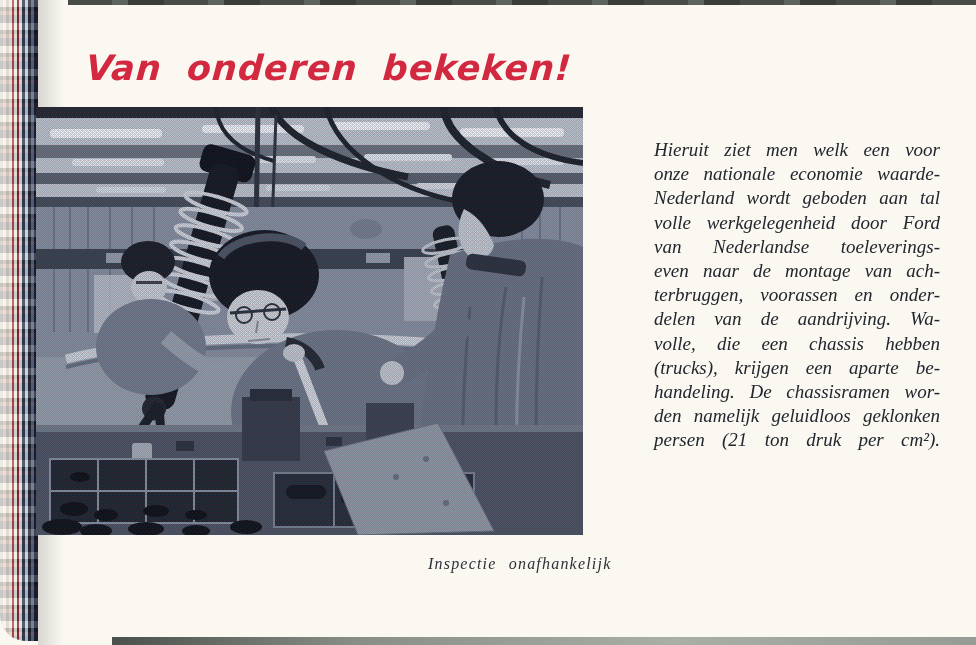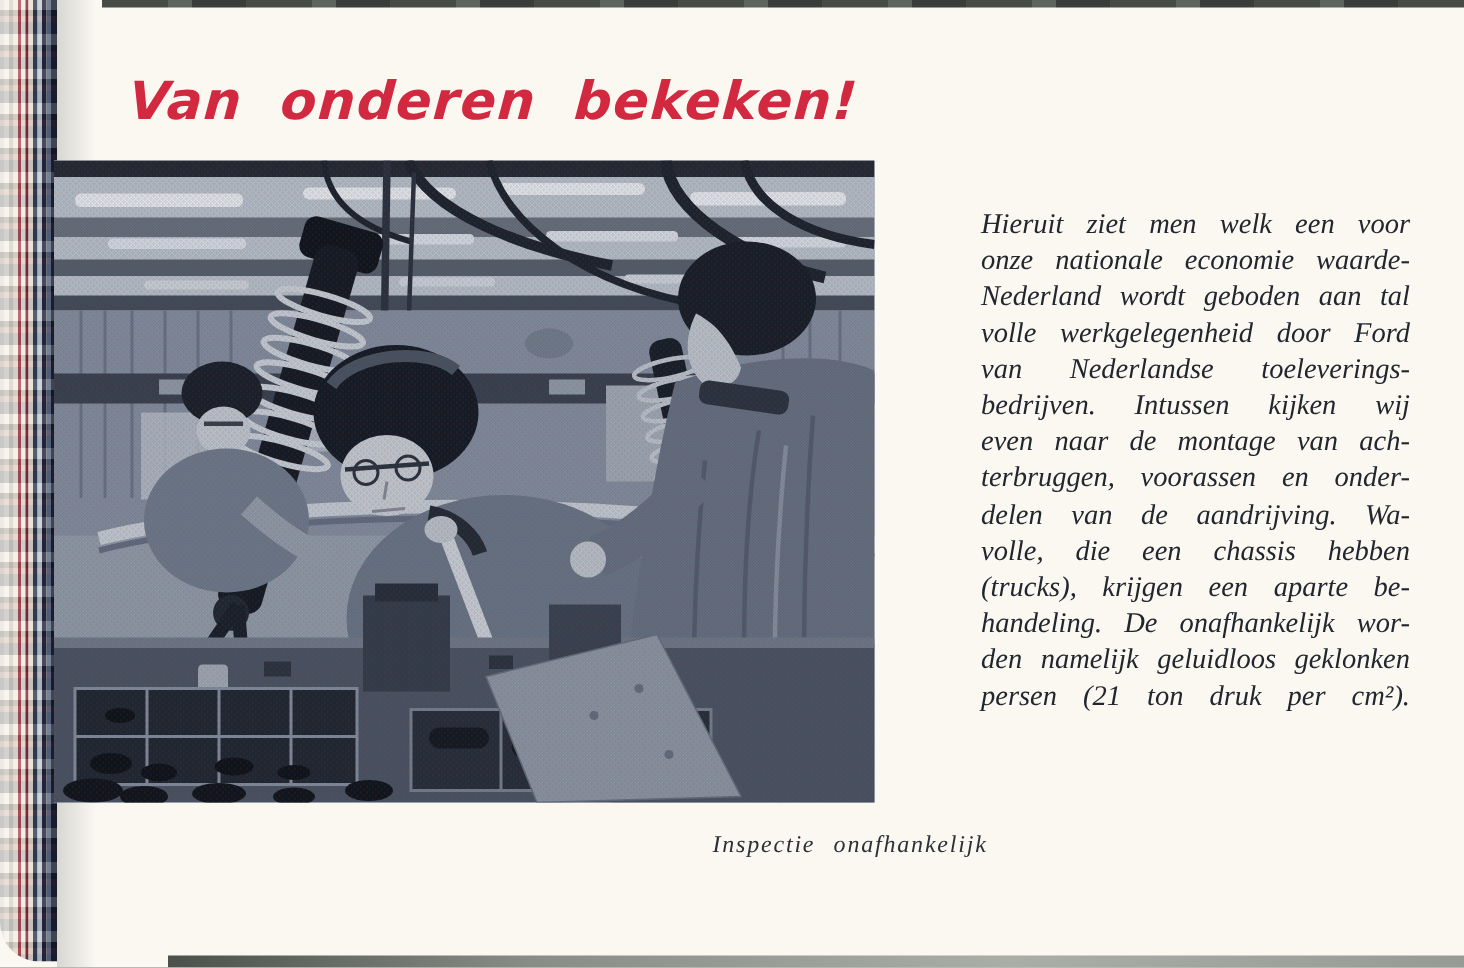--- a/index.html
+++ b/index.html
@@ -48,21 +48,20 @@
   .photo{
     position:absolute;left:36px;top:107px;width:547px;height:428px;
     background:#99a1ab;
   }
   .photo svg{display:block;width:100%;height:100%;}
   .caption{
     position:absolute;left:428px;top:552px;
     font-style:italic;font-size:16px;line-height:23px;
     letter-spacing:1.2px;word-spacing:7px;
     color:#2c3138;
-    margin-left:47px;
   }
   .article{
     position:absolute;left:654px;top:138px;width:286px;
     font-size:19px;line-height:24.2px;
     color:#22262e;
   }
   .article .line{
     text-align:justify;
     -moz-text-align-last:justify;
     text-align-last:justify;
@@ -302,26 +301,25 @@
   <div class="caption">
     <div>Inspectie onafhankelijk</div>
   </div>
 
   <div class="article">
     <div class="line">Hieruit ziet men welk een voor</div>
     <div class="line">onze nationale economie waarde-</div>
     <div class="line">Nederland wordt geboden aan tal</div>
     <div class="line">volle werkgelegenheid door Ford</div>
     <div class="line">van Nederlandse toeleverings-</div>
-    <div class="line">bedrijven. Intussen kijken wij</div>
     <div class="line">even naar de montage van ach-</div>
     <div class="line">terbruggen, voorassen en onder-</div>
     <div class="line">delen van de aandrijving. Wa-</div>
     <div class="line">volle, die een chassis hebben</div>
     <div class="line">(trucks), krijgen een aparte be-</div>
-    <div class="line">handeling. De onafhankelijk wor-</div>
+    <div class="line">handeling. De chassisramen wor-</div>
     <div class="line">den namelijk geluidloos geklonken</div>
     <div class="line">persen (21 ton druk per cm²).</div>
   </div>
 
   <div class="top-strip"></div>
   <div class="bottom-strip"></div>
 </div>
 
 </body></html>

